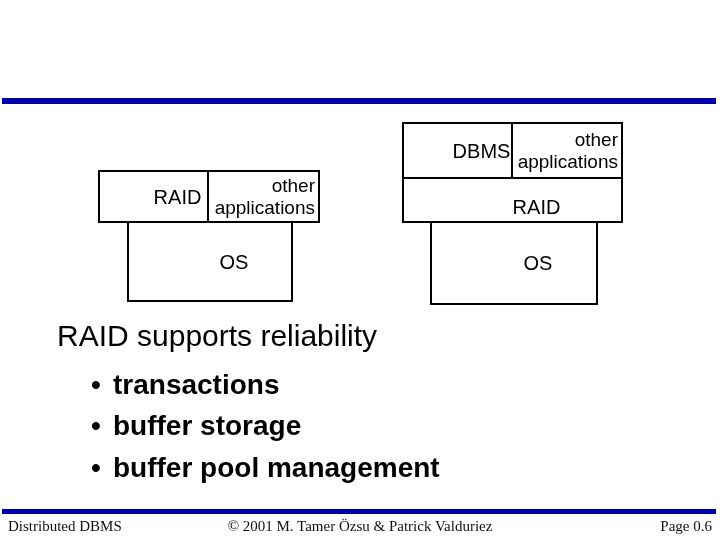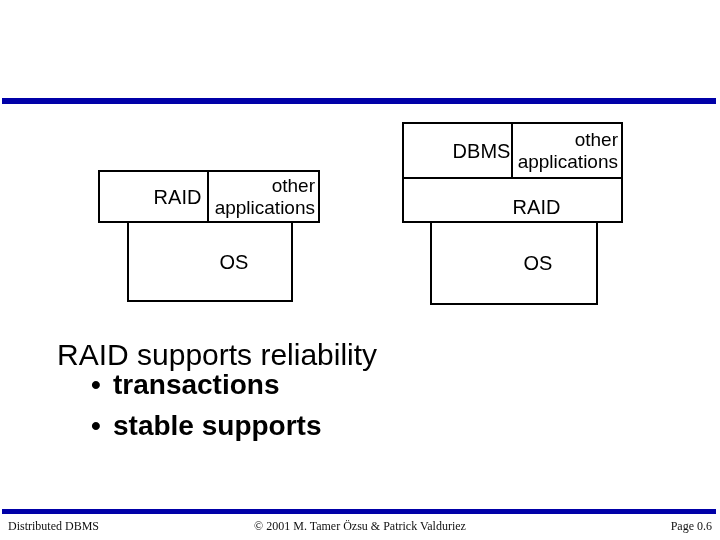--- a/index.html
+++ b/index.html
@@ -109,21 +109,21 @@
     width: 168px; height: 82px;
     border: 2px solid #000; border-top: none;
     box-sizing: border-box;
     display: flex; align-items: center; justify-content: center;
     background: #ffffff;
   }
 
   
   .body-heading {
     position: absolute;
-    left: 57px; top: 338px;
+    left: 57px; top: 319px;
     font-size: 30px;
     line-height: 34px;
     color: #000000;
     white-space: nowrap;
   }
   .bullet-row {
     position: absolute;
     left: 91px;
     font-size: 28px;
     line-height: 34px;
@@ -137,21 +137,21 @@
   }
   .bullet-1 { top: 368px; }
   .bullet-2 { top: 409px; }
   .bullet-3 { top: 451px; }
 
   
   .footer-text {
     position: absolute;
     top: 518px;
     font-family: "Liberation Serif", serif;
-    font-size: 12px;
+    font-size: 15px;
     line-height: 17px;
     color: #101010;
     white-space: nowrap;
   }
   .footer-left { left: 8px; }
   .footer-center { left: 0; right: 0; text-align: center; }
   .footer-right { right: 8px; }
 </style>
 </head>
 <body>
@@ -174,21 +174,24 @@
     <div class="row2 diag-cell-text">RAID</div>
   </div>
   <div class="right-os diag-cell-text">OS</div>
 
   <div class="body-heading">RAID supports reliability</div>
 
   <div class="bullet-row bullet-1">
     <span class="dot">•</span><span>transactions</span>
   </div>
   <div class="bullet-row bullet-2">
-    <span class="dot">•</span><span>stable supports</span>
+    <span class="dot">•</span><span>buffer storage</span>
+  </div>
+  <div class="bullet-row bullet-3">
+    <span class="dot">•</span><span>buffer pool management</span>
   </div>
 
   <div class="rule rule-bottom"></div>
   <div class="footer-text footer-left">Distributed DBMS</div>
   <div class="footer-text footer-center">© 2001 M. Tamer Özsu &amp; Patrick Valduriez</div>
   <div class="footer-text footer-right">Page 0.6</div>
 
 </div>
 
 </body></html>

